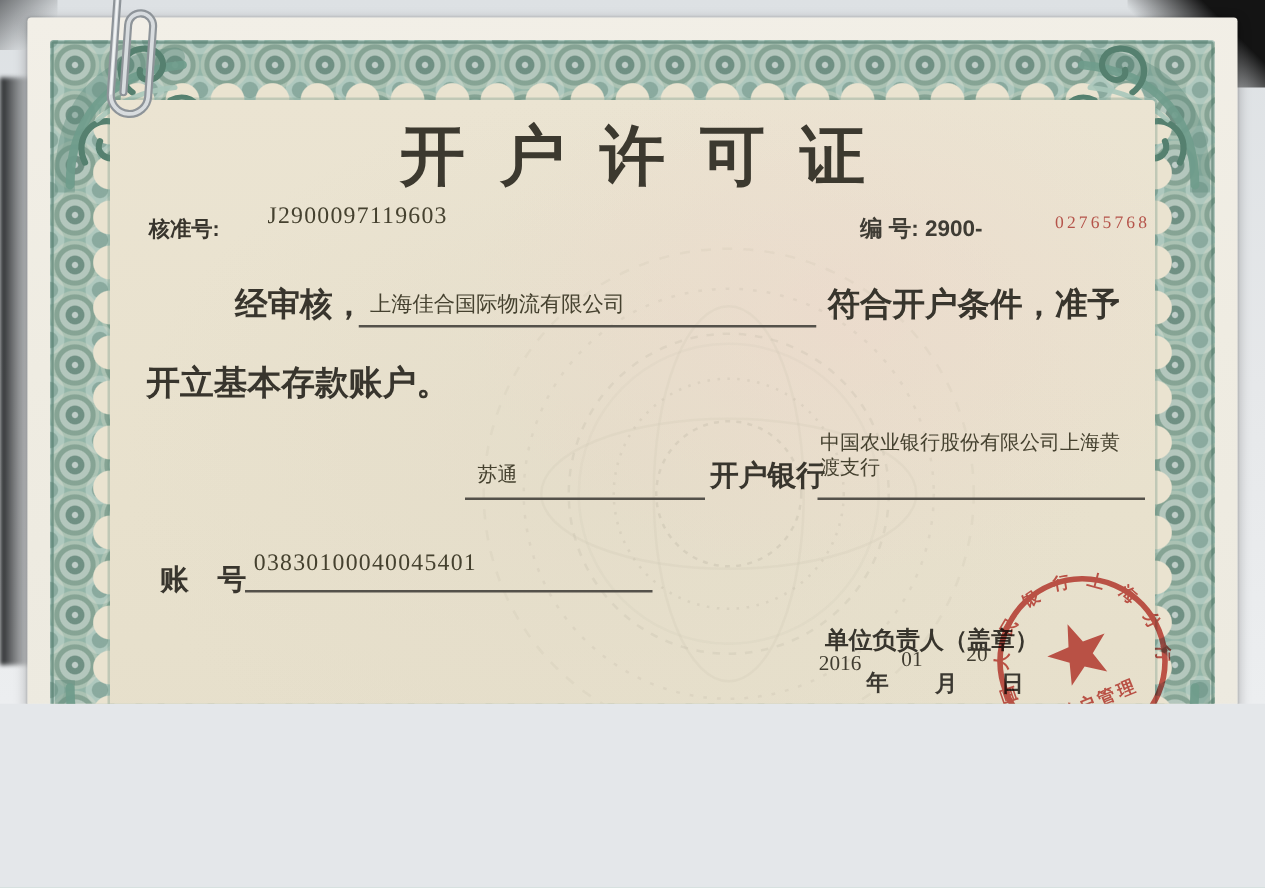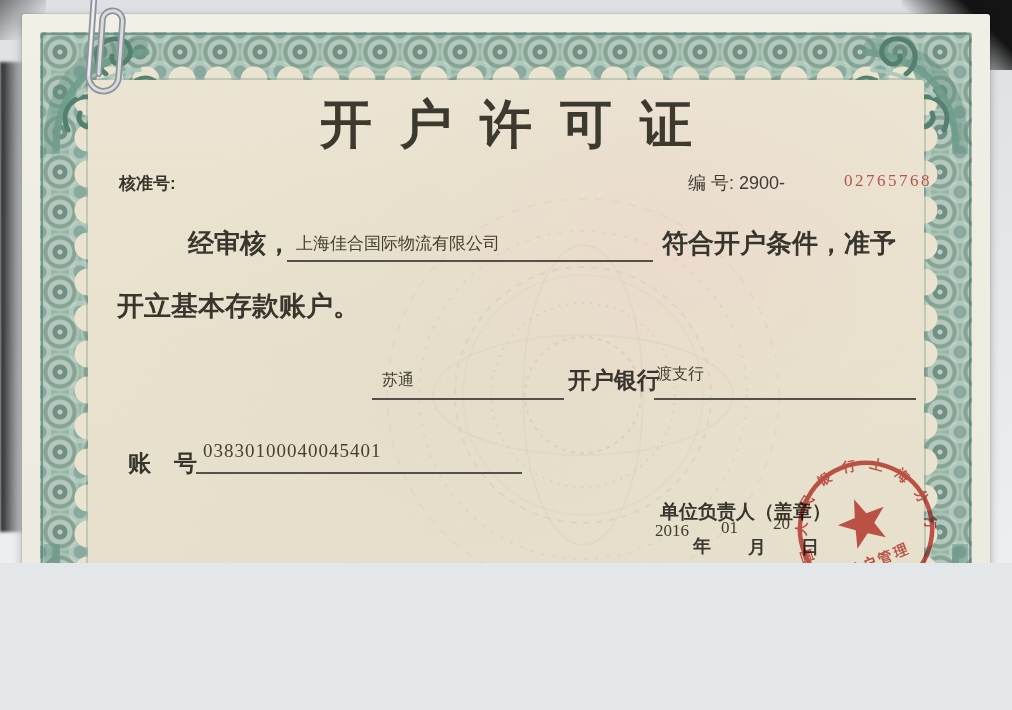--- a/index.html
+++ b/index.html
@@ -76,22 +76,22 @@
   .label { font-weight:bold; color:#38352d; }
   .fill { font-family:"Liberation Serif", serif; color:#45412f; }
   .uline { position:absolute; border-bottom:2px solid #54514a; }
 
   .title { left:0; right:0; top:76px; text-align:center;
     font-family:"Liberation Serif", serif; font-size:52px; font-weight:bold;
     letter-spacing:28px; color:#3c392f; text-indent:28px; }
 
   .approval-label { left:97px; top:158px; font-size:17px; }
   .approval-value { left:192px; top:148px; font-size:19px; letter-spacing:1px; }
-  .serial-label { left:666px; top:157px; font-size:18px; font-weight:normal; color:#3f3c34;text-align:center; }
-  .serial-number { left:822px; top:157px; font-size:17px; letter-spacing:2.5px;
+  .serial-label { left:666px; top:157px; font-size:18px; font-weight:bold; color:#3f3c34;text-align:center; }
+  .serial-number { left:822px; top:157px; font-size:14px; letter-spacing:2.5px;
     color:#b5544a; font-family:"Liberation Serif", serif; }
 
   .body-prefix { left:166px; top:212px; font-size:26px; }
   .company { left:274px; top:218px; font-size:17px; }
   .ul-company { left:265px; top:246px; width:366px; }
   .body-suffix { left:640px; top:212px; font-size:26px; }
   .body-line2 { left:95px; top:274px; font-size:27px; }
 
   .legal-label { left:100px; top:352px; font-size:21px; }
   .legal-value { left:360px; top:356px; font-size:16px; }
@@ -186,34 +186,36 @@
             <ellipse cx="210" cy="210" rx="120" ry="120" transform="rotate(45 210 210)" opacity=".2"></ellipse>
           </g>
         </svg>
       </div>
     </div>
 
     <div class="content">
       <div class="t title">开户许可证</div>
 
       <div class="t label approval-label">核准号:</div>
+      <div class="t fill approval-value">J2900097119603</div>
 
       <div class="t serial-label">编 号: 2900-</div>
       <div class="t serial-number">02765768</div>
 
       <div class="t fill company">上海佳合国际物流有限公司</div>
       <div class="t label body-prefix">经审核，</div>
       <div class="uline ul-company"></div>
       <div class="t label body-line2">开立基本存款账户。</div>
       <div class="t label body-suffix">符合开户条件，准予</div>
 
       <div class="t fill legal-value">苏通</div>
       <div class="uline ul-legal"></div>
 
       <div class="t label bank-label">开户银行</div>
+      <div class="t fill bank-l1">中国农业银行股份有限公司上海黄</div>
       <div class="t fill bank-l2">渡支行</div>
       <div class="uline ul-bank"></div>
 
       <div class="t label acct-label">账　号</div>
       <div class="t fill acct-value">03830100040045401</div>
       <div class="uline ul-acct"></div>
 
       <div class="t label issuer-label">单位负责人（盖章）</div>
       <span class="t d-val d-year">2016</span>
       <span class="t d-unit u-year">年</span>

